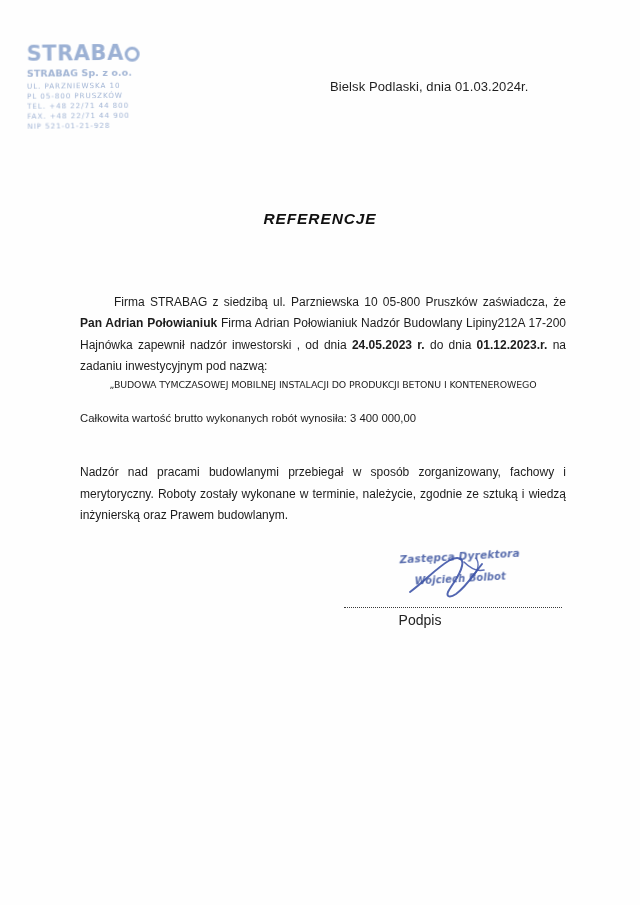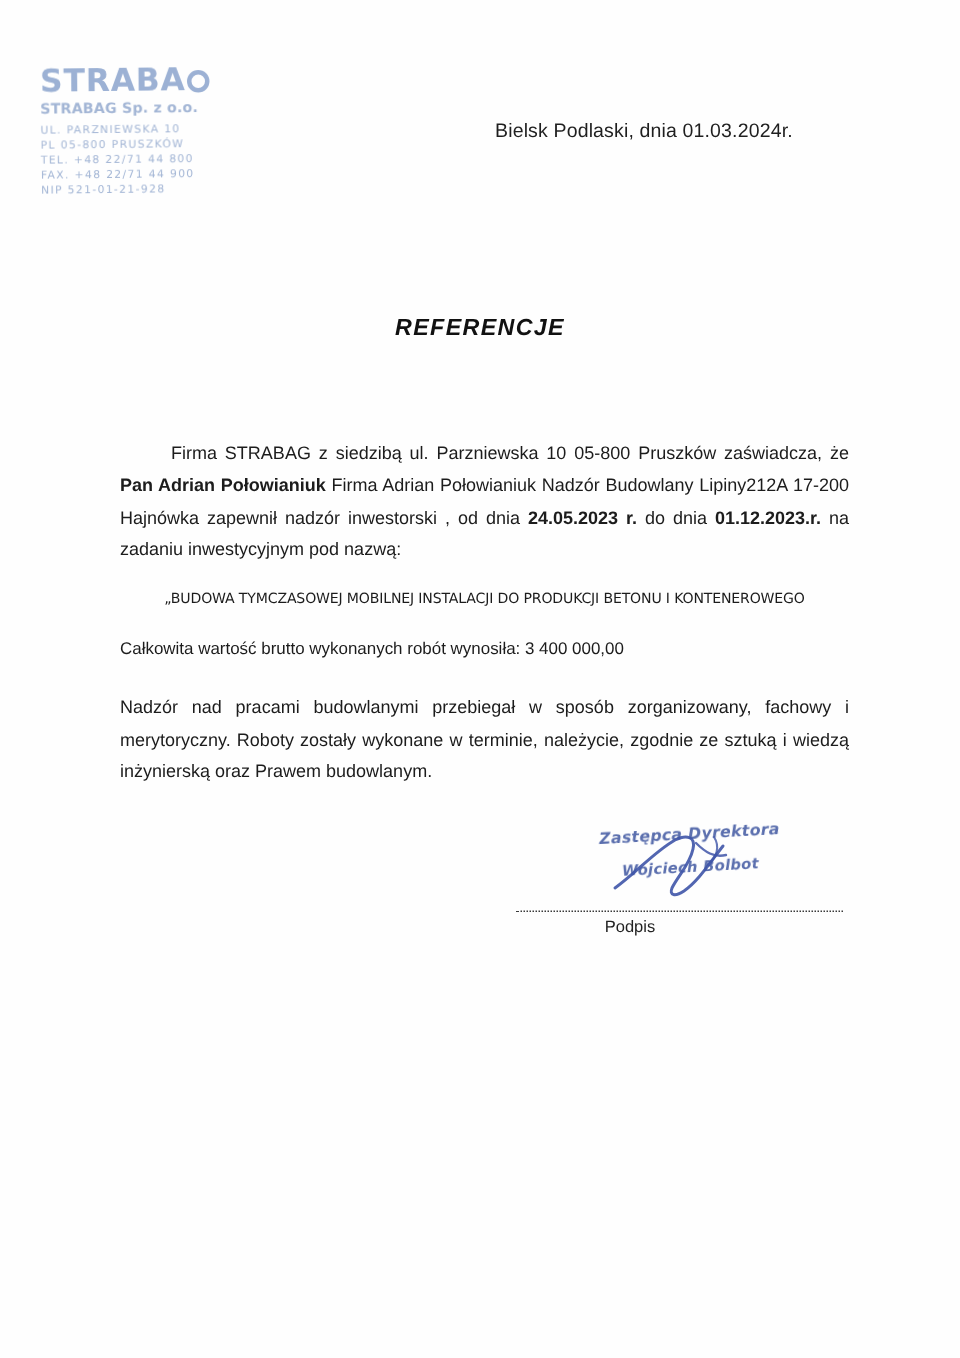--- a/index.html
+++ b/index.html
@@ -105,38 +105,37 @@
     font-size: 12px;
     line-height: 1.78;
     text-align: justify;
     text-justify: inter-word;
     color: #1c1c1c;
   }
   .para b { font-weight: bold; }
   .para-intro { text-indent: 34px; }
 
   .quote-block {
-    margin-top: 15px;
     font-family: "DejaVu Sans", sans-serif;
     font-size: 9.4px;
     line-height: 1.68;
     text-align: center;
     color: #1c1c1c;
     letter-spacing: -0.1px;
   }
 
   .value-line {
     margin-top: 16px;
     font-size: 11.3px;
     line-height: 1.7;
     color: #1c1c1c;
   }
 
   .closing {
-    margin-top: 18px;
+    margin-top: 34px;
   }
 
   
   .sig-zone {
     position: absolute;
     left: 340px;
     top: 548px;
     width: 230px;
     height: 80px;
   }
@@ -171,21 +170,21 @@
     left: 4px;
     top: 59px;
     width: 218px;
     border-bottom: 1.4px dotted #3a3a3a;
   }
   .podpis-label {
     position: absolute;
     left: 0; top: 64px;
     width: 160px;
     text-align: center;
-    font-size: 11px;
+    font-size: 14px;
     color: #222;
   }
 </style>
 </head>
 <body>
 
 <div class="page">
 
   <div class="stamp-block">
     <div class="stamp-logo">

